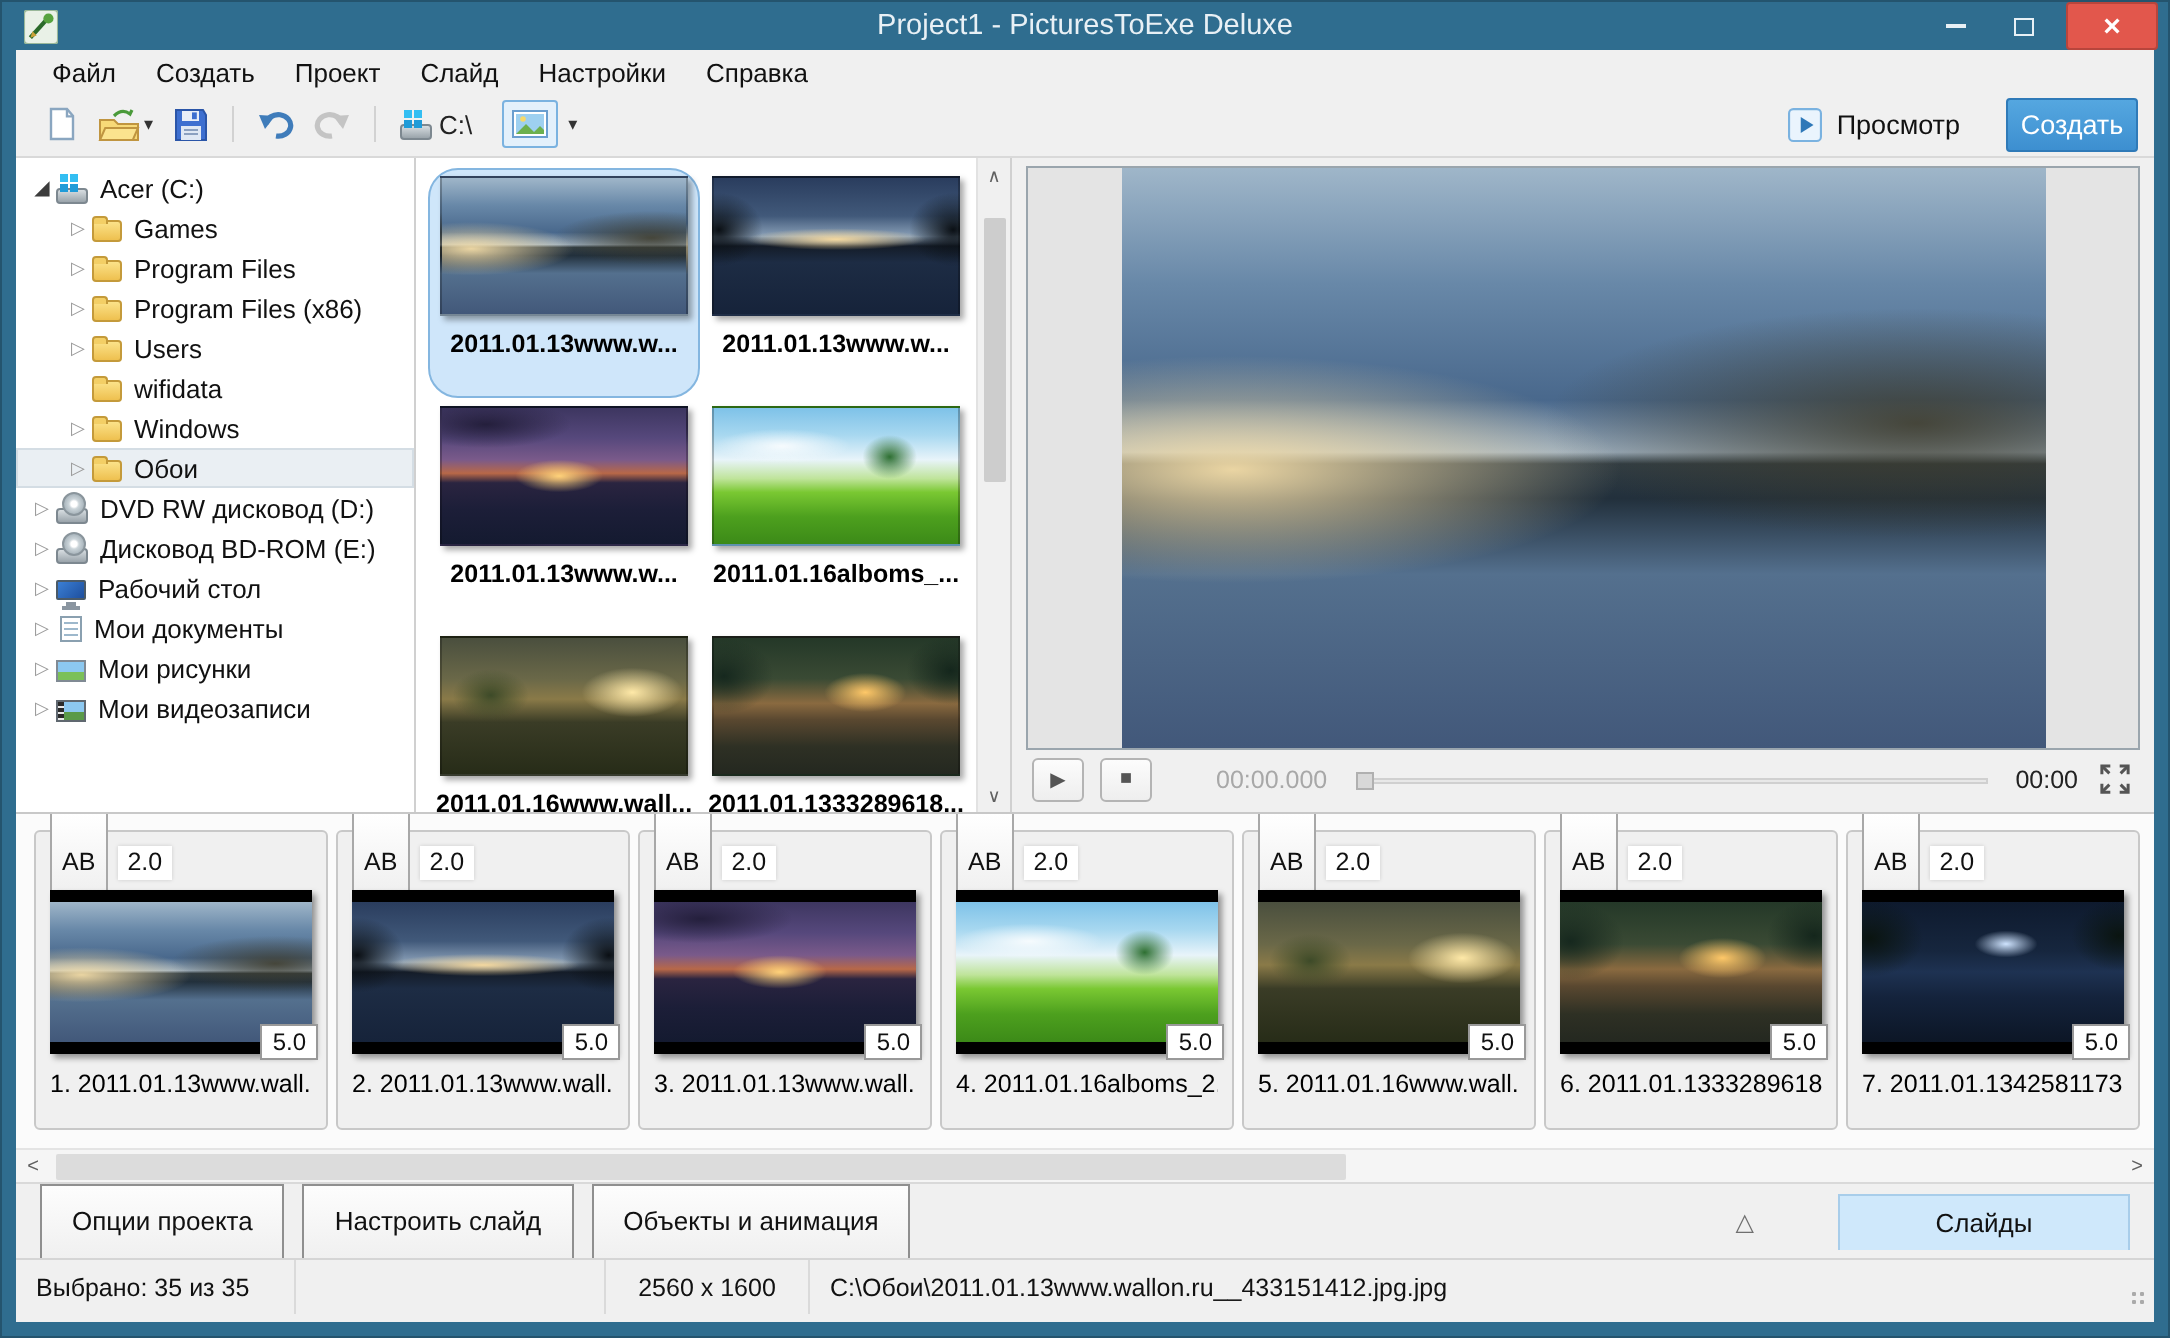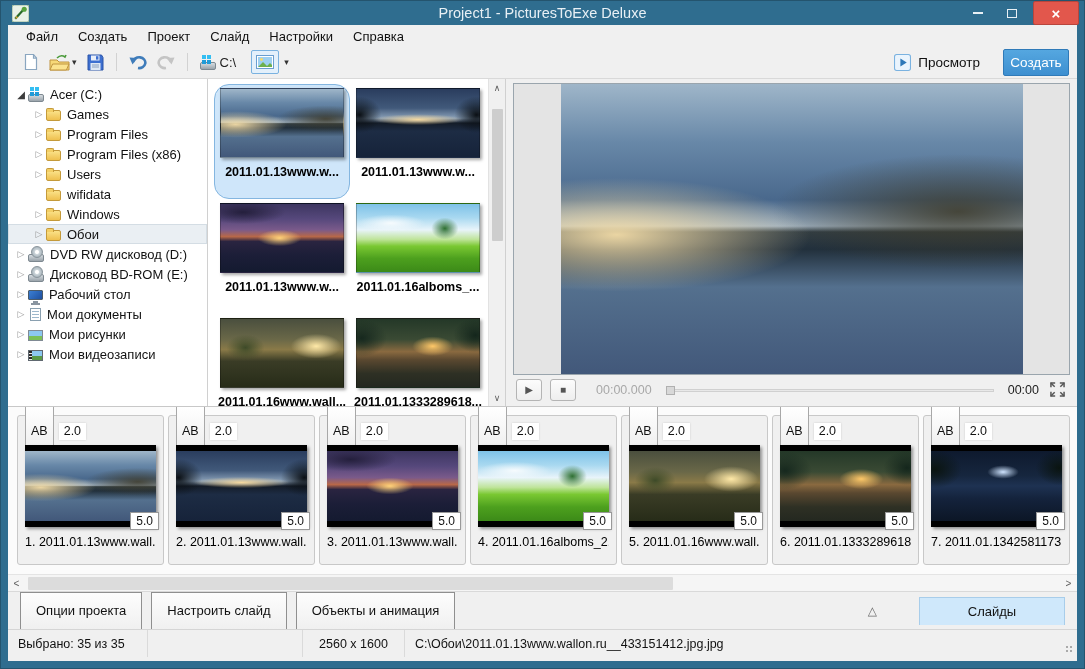--- a/index.html
+++ b/index.html
@@ -82,21 +82,21 @@
   .vs-arrow { height:17px; width:100%; display:flex; align-items:center; justify-content:center; font-size:9px; color:#606060; cursor:pointer; }
   .vs-thumb { width:11px; height:132px; margin-top:13px; background:#cdcdcd; border-radius:1px; cursor:pointer; }
 
   
   .preview { flex:1; background:#f0f0f0; display:flex; flex-direction:column; }
   .preview-box { margin:4px 7px 0 7px; height:292px; border:1px solid #9aa5ad; background:#e4e4e4; display:flex; justify-content:center; overflow:hidden; }
   .preview-photo { width:462px; height:100%; }
   .pcontrols { flex:1; display:flex; align-items:center; padding:0 10px 2px 10px; gap:8px; }
   .pc-btn { width:26px; height:22px; border:1px solid #b4b4b4; border-radius:3px; background:linear-gradient(#fcfcfc,#eee);
             display:flex; align-items:center; justify-content:center; font-size:10px; color:#555; cursor:pointer; }
-  .pc-time { font-size:12.5px; color:#a8a8a8; margin-left:12px; white-space:nowrap;text-align:right; }
+  .pc-time { font-size:12.5px; color:#a8a8a8; margin-left:24px; white-space:nowrap;text-align:right; }
   .pc-slider { flex:1; height:14px; position:relative; margin:0 6px; cursor:pointer; }
   .pc-track { position:absolute; top:6px; left:0; right:0; height:3px; background:#e8e8e8; border:1px solid #d0d0d0; }
   .pc-handle { position:absolute; top:3px; left:0; width:9px; height:9px; background:#d8d8d8; border:1px solid #b0b0b0; }
   .pc-total { font-size:12.5px; color:#222; white-space:nowrap; }
   .pc-fullscreen { width:20px; height:20px; display:flex; align-items:center; justify-content:center; cursor:pointer; }
 
   
   .strip { height:185px; flex:none; background:#fbfbfb; border-top:1px solid #c8c8c8; display:flex; flex-direction:column; }
   .cards { flex:1; display:flex; gap:4px; padding:8px 0 0 9px; overflow:hidden; }
   .card { width:147px; flex:none; height:150px; background:#f0f0f0; border:1px solid #c8c8c8; border-radius:3px; padding:5px 7px; cursor:pointer; }

